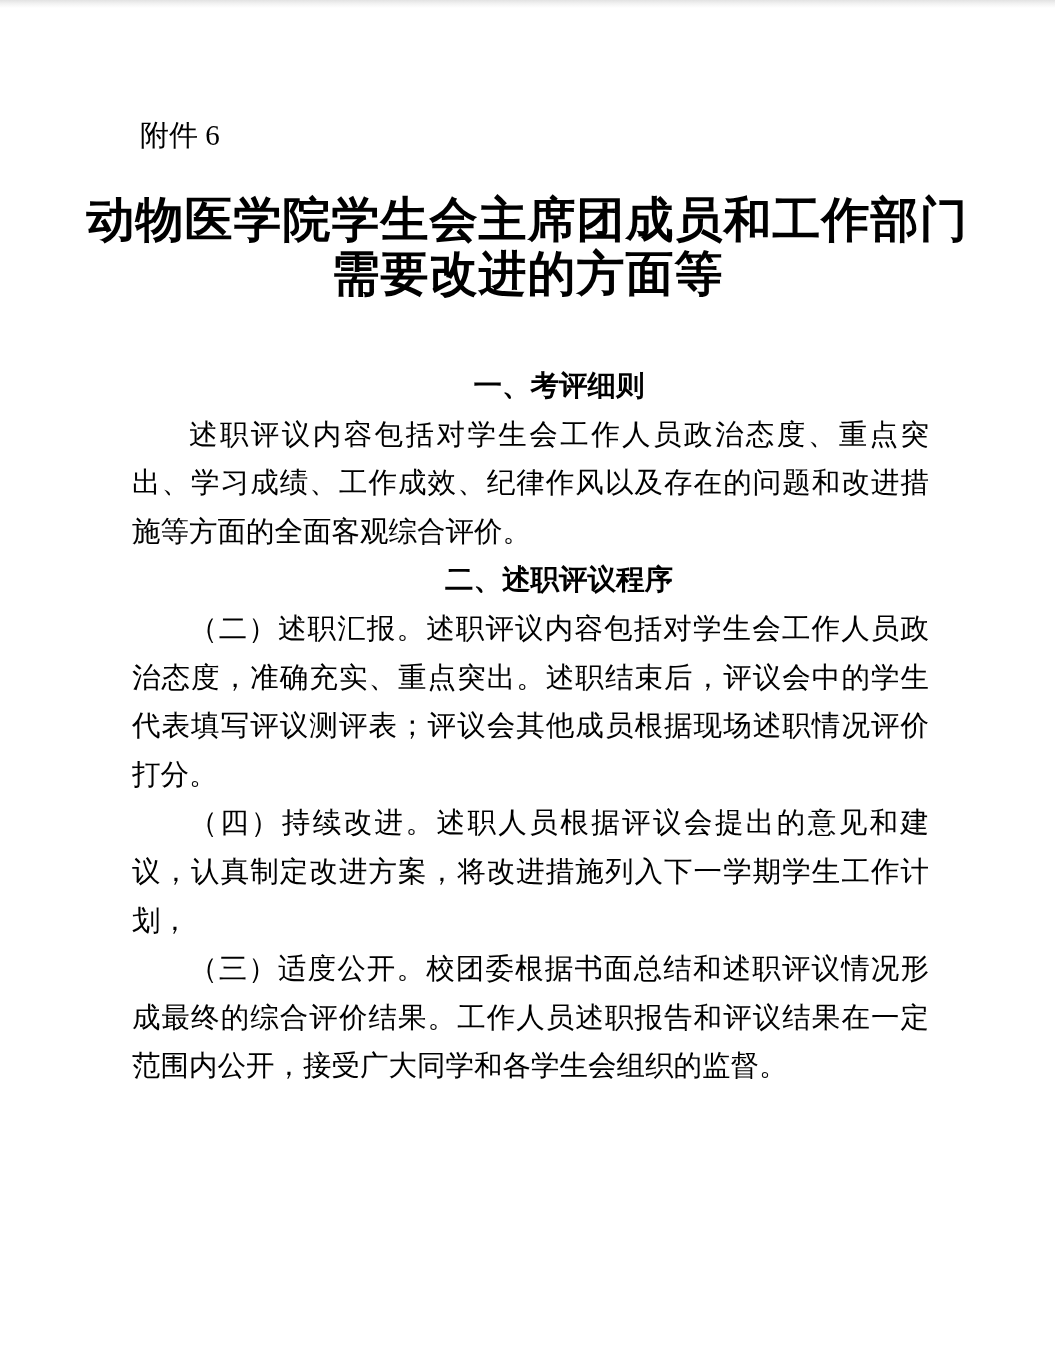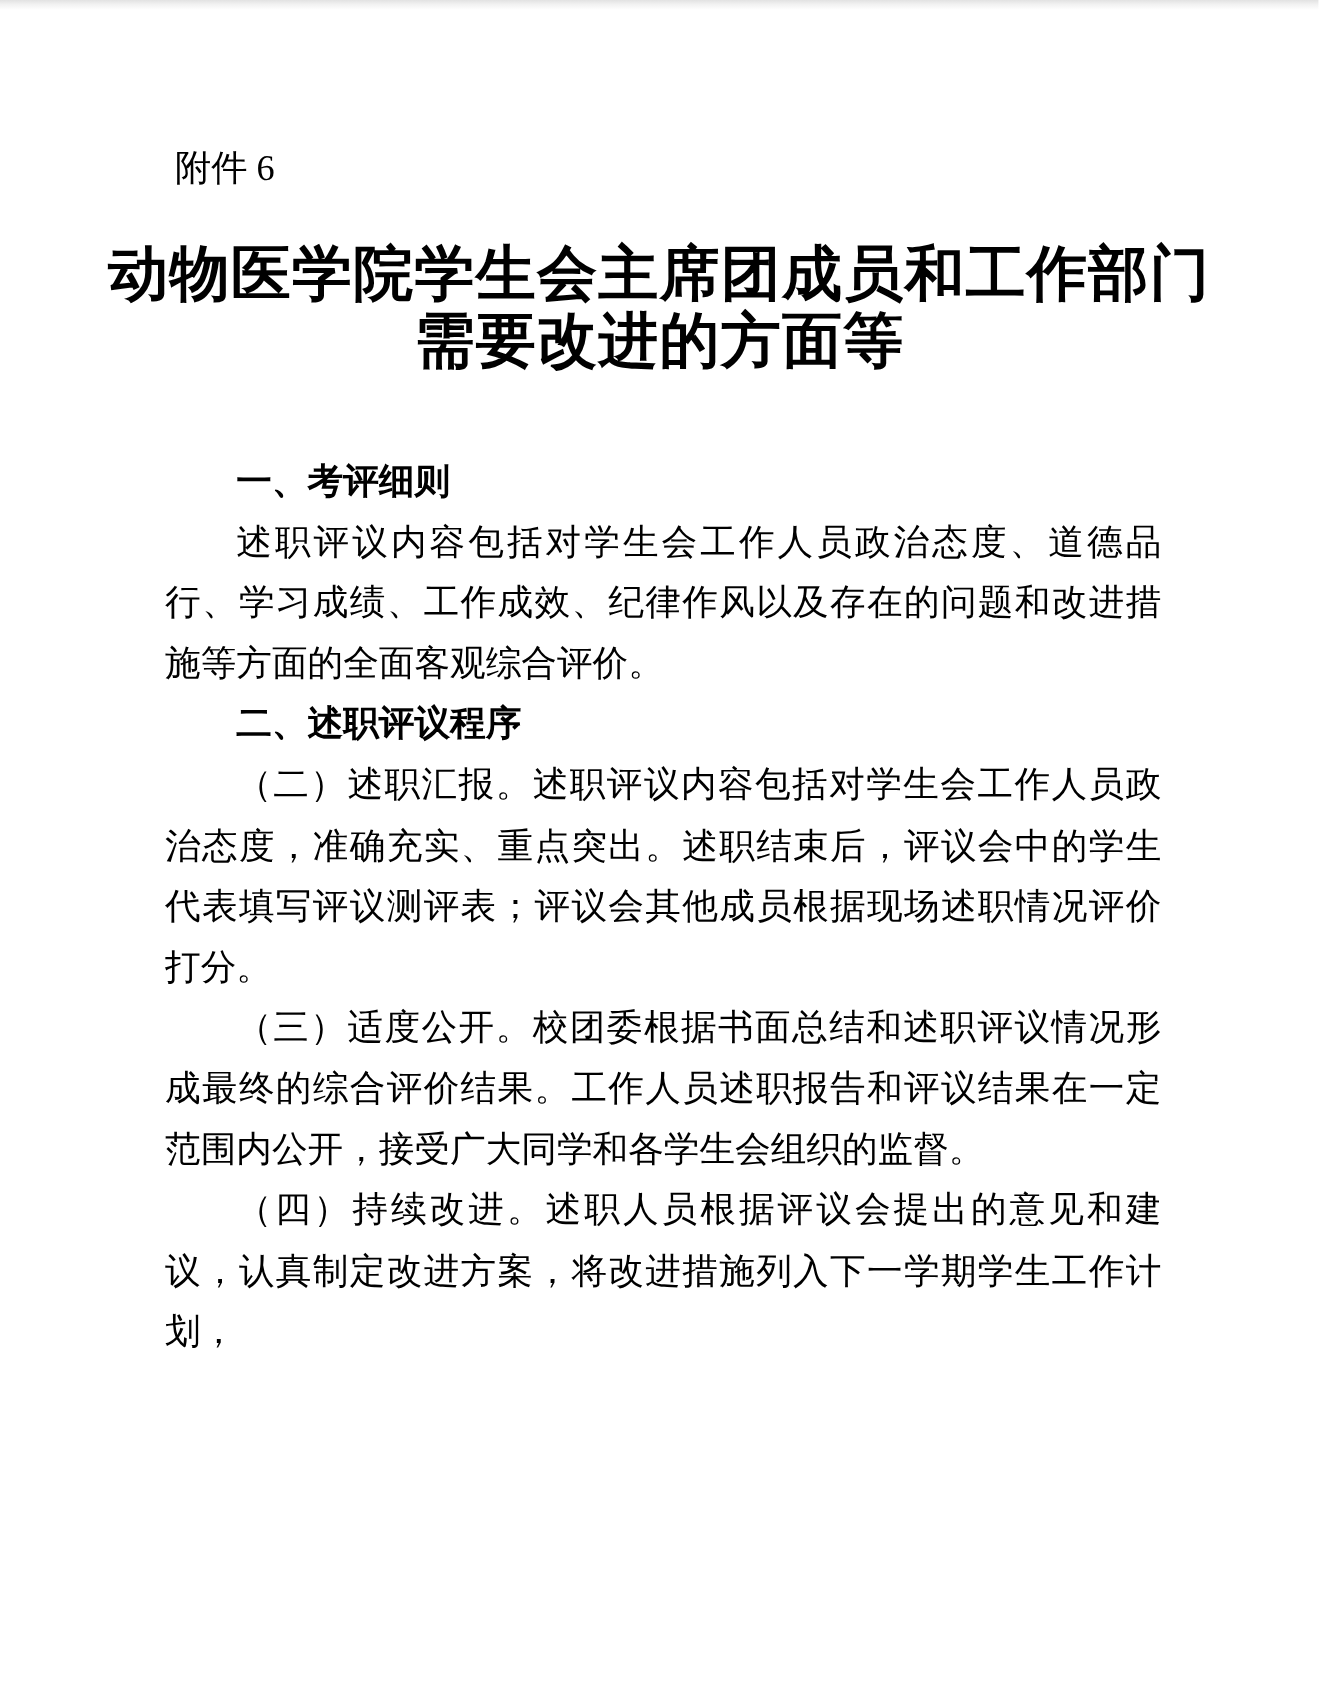--- a/index.html
+++ b/index.html
@@ -57,39 +57,39 @@
     line-height: 48.6px;
     text-align: justify;
     text-justify: inter-character;
   }
   .doc-body p {
     margin: 0;
     text-indent: 2em;
   }
   .doc-body p.section-heading {
     font-weight: 700;
-    text-align: left;
+    text-align: center;
   }
 </style>
 </head>
 <body>
 
 <div class="page">
 
   <div class="page-top-shadow"></div>
 
   <div class="attachment-label">附件 6</div>
 
   <h1 class="doc-title">
     <span class="title-line">动物医学院学生会主席团成员和工作部门</span>
     <span class="title-line">需要改进的方面等</span>
   </h1>
 
   <div class="doc-body">
     <p class="section-heading">一、考评细则</p>
-    <p class="body-paragraph">述职评议内容包括对学生会工作人员政治态度、道德品行、学习成绩、工作成效、纪律作风以及存在的问题和改进措施等方面的全面客观综合评价。</p>
+    <p class="body-paragraph">述职评议内容包括对学生会工作人员政治态度、重点突出、学习成绩、工作成效、纪律作风以及存在的问题和改进措施等方面的全面客观综合评价。</p>
     <p class="section-heading">二、述职评议程序</p>
     <p class="body-paragraph">（二）述职汇报。述职评议内容包括对学生会工作人员政治态度，准确充实、重点突出。述职结束后，评议会中的学生代表填写评议测评表；评议会其他成员根据现场述职情况评价打分。</p>
+    <p class="body-paragraph">（四）持续改进。述职人员根据评议会提出的意见和建议，认真制定改进方案，将改进措施列入下一学期学生工作计划，</p>
     <p class="body-paragraph">（三）适度公开。校团委根据书面总结和述职评议情况形成最终的综合评价结果。工作人员述职报告和评议结果在一定范围内公开，接受广大同学和各学生会组织的监督。</p>
-    <p class="body-paragraph">（四）持续改进。述职人员根据评议会提出的意见和建议，认真制定改进方案，将改进措施列入下一学期学生工作计划，</p>
   </div>
 
 </div>
 
 </body></html>

